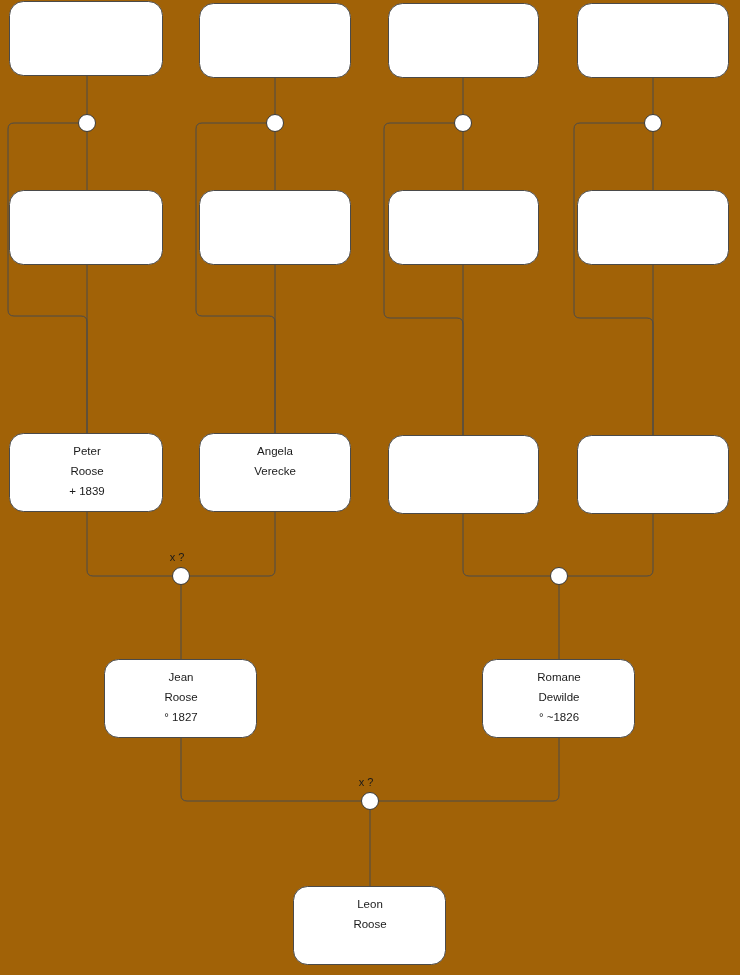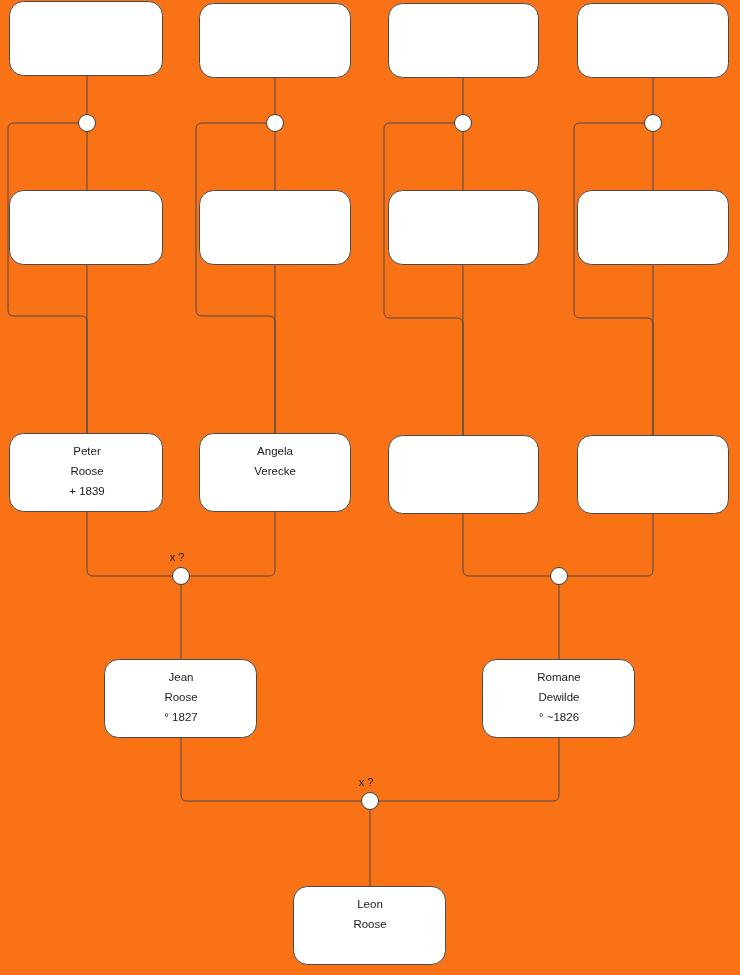--- a/index.html
+++ b/index.html
@@ -8,21 +8,21 @@
     padding: 0;
     background: #ffffff;
   }
   body {
     font-family: "Liberation Sans", sans-serif;
   }
   #tree-root {
     position: relative;
     width: 740px;
     height: 975px;
-    background: #f97316;
+    background: #a16207;
     overflow: hidden;
   }
   svg.tree-canvas {
     display: block;
     width: 740px;
     height: 975px;
   }
   .node-box {
     fill: #ffffff;
     stroke: #4a4a4a;

